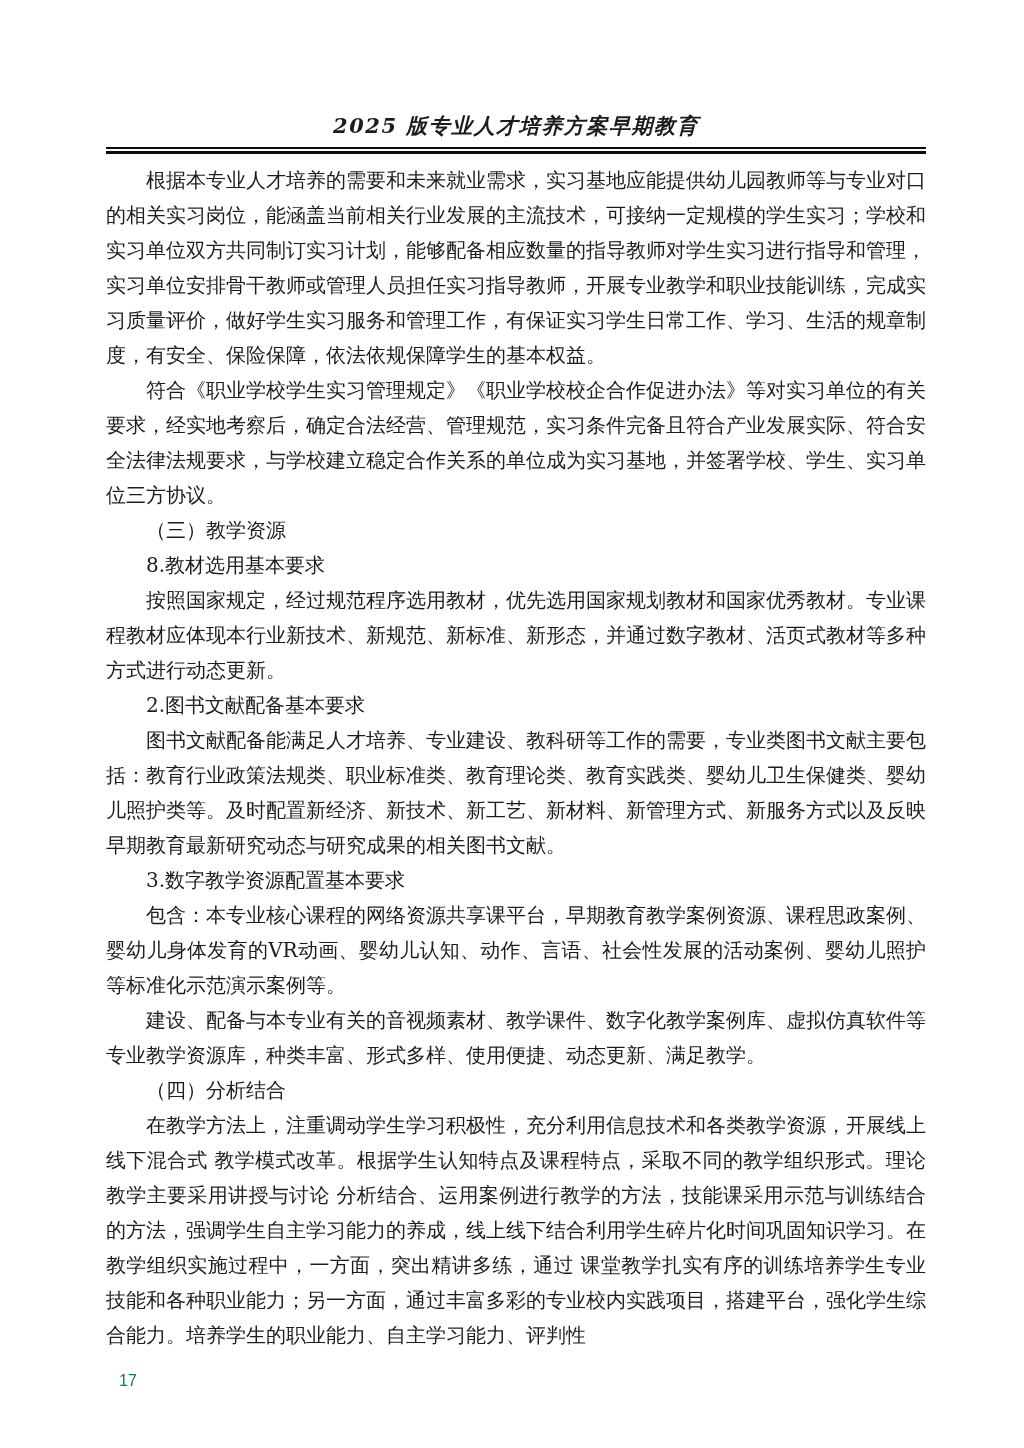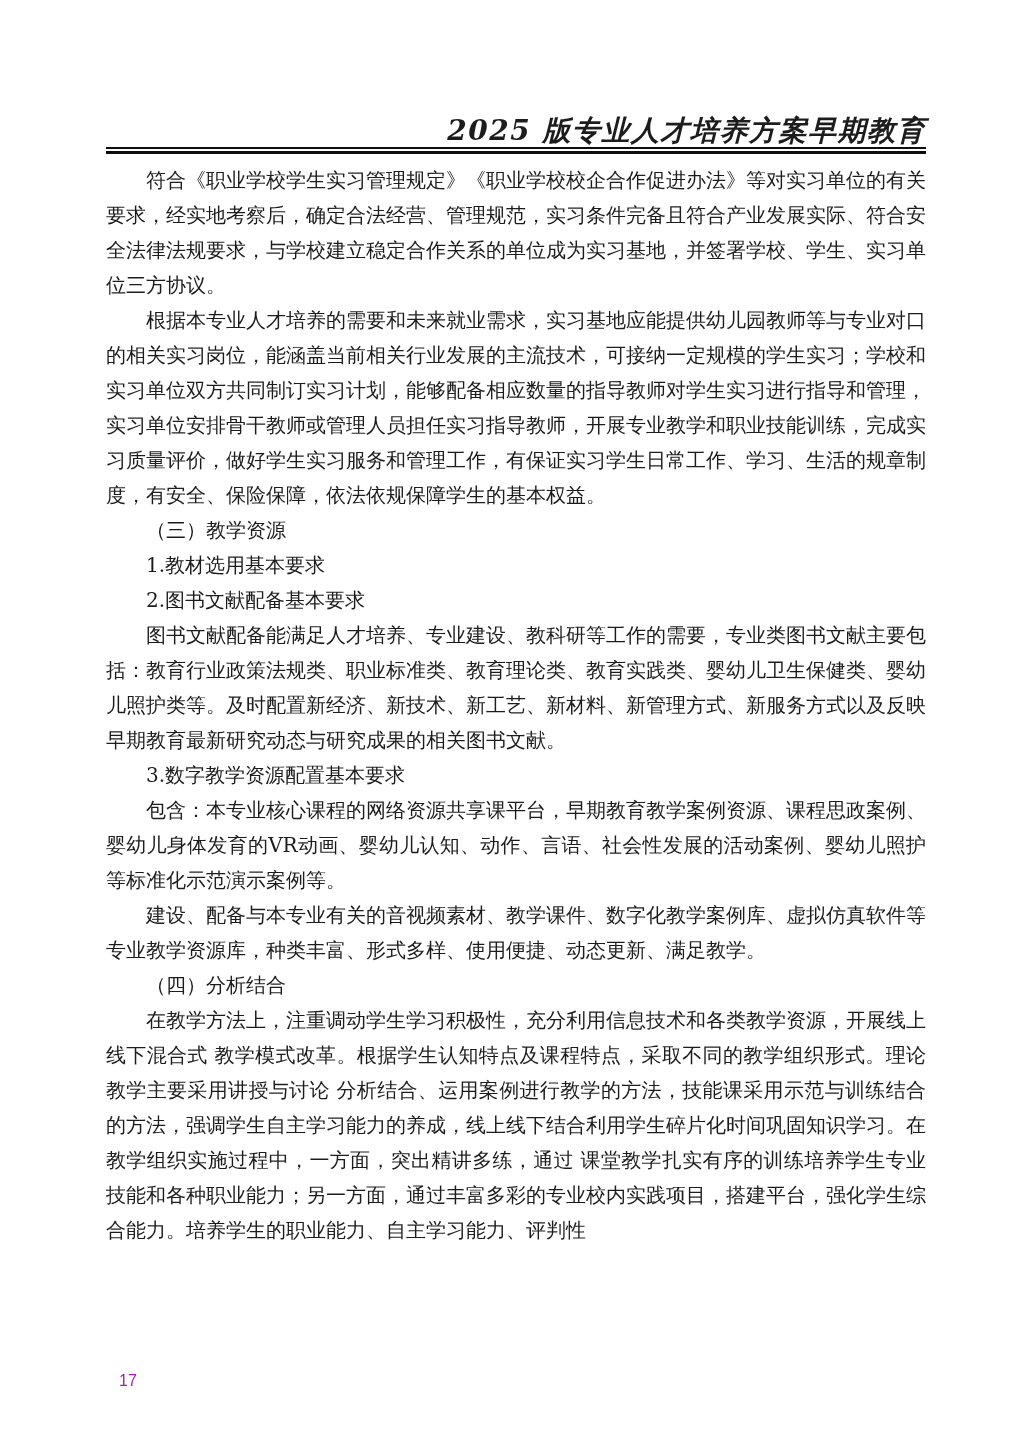--- a/index.html
+++ b/index.html
@@ -9,23 +9,23 @@
     margin:0 auto;
     background:#ffffff;
     color:#1c1c1c;
     font-family:"DejaVu Serif","Liberation Serif",serif;
     overflow:hidden;
   }
   .running-header {
     position:absolute;
     left:106px; right:98px; top:112px;
     display:flex;
-    justify-content:flex-end;
+    justify-content:center;
     align-items:flex-end;
-    font-size:28px;
+    font-size:21px;
     font-weight:bold;
     font-style:italic;
     letter-spacing:1.5px;
     white-space:nowrap;
   }
   .header-rule {
     position:absolute;
     left:106px; right:98px; top:147px;
     height:2px;               
     border-top:2px solid #0d0d0d;
@@ -42,40 +42,41 @@
   .para {
     margin:0;
     padding:0;
     text-indent:2em;
   }
   .page-number {
     position:absolute;
     left:119px; top:1372px;
     font-family:"Liberation Sans","DejaVu Sans",sans-serif;
     font-size:16px;
-    color:#a21caf;
+    color:#0f766e;
   }
 </style>
 </head>
 <body>
 
 <div class="page">
 
   <div class="running-header">
     <span>2025 版专业人才培养方案</span>
     <span>早期教育</span>
   </div>
 
   <div class="header-rule"></div>
 
   <div class="doc-content">
+      <p class="para">根据本专业人才培养的需要和未来就业需求，实习基地应能提供幼儿园教师等与专业对口的相关实习岗位，能涵盖当前相关行业发展的主流技术，可接纳一定规模的学生实习；学校和实习单位双方共同制订实习计划，能够配备相应数量的指导教师对学生实习进行指导和管理，实习单位安排骨干教师或管理人员担任实习指导教师，开展专业教学和职业技能训练，完成实习质量评价，做好学生实习服务和管理工作，有保证实习学生日常工作、学习、生活的规章制度，有安全、保险保障，依法依规保障学生的基本权益。</p>
       <p class="para">符合《职业学校学生实习管理规定》《职业学校校企合作促进办法》等对实习单位的有关要求，经实地考察后，确定合法经营、管理规范，实习条件完备且符合产业发展实际、符合安全法律法规要求，与学校建立稳定合作关系的单位成为实习基地，并签署学校、学生、实习单位三方协议。</p>
-      <p class="para">根据本专业人才培养的需要和未来就业需求，实习基地应能提供幼儿园教师等与专业对口的相关实习岗位，能涵盖当前相关行业发展的主流技术，可接纳一定规模的学生实习；学校和实习单位双方共同制订实习计划，能够配备相应数量的指导教师对学生实习进行指导和管理，实习单位安排骨干教师或管理人员担任实习指导教师，开展专业教学和职业技能训练，完成实习质量评价，做好学生实习服务和管理工作，有保证实习学生日常工作、学习、生活的规章制度，有安全、保险保障，依法依规保障学生的基本权益。</p>
       <p class="para heading">（三）教学资源</p>
-      <p class="para heading">1.教材选用基本要求</p>
+      <p class="para heading">8.教材选用基本要求</p>
+      <p class="para">按照国家规定，经过规范程序选用教材，优先选用国家规划教材和国家优秀教材。专业课程教材应体现本行业新技术、新规范、新标准、新形态，并通过数字教材、活页式教材等多种方式进行动态更新。</p>
       <p class="para heading">2.图书文献配备基本要求</p>
       <p class="para">图书文献配备能满足人才培养、专业建设、教科研等工作的需要，专业类图书文献主要包括：教育行业政策法规类、职业标准类、教育理论类、教育实践类、婴幼儿卫生保健类、婴幼儿照护类等。及时配置新经济、新技术、新工艺、新材料、新管理方式、新服务方式以及反映早期教育最新研究动态与研究成果的相关图书文献。</p>
       <p class="para heading">3.数字教学资源配置基本要求</p>
       <p class="para">包含：本专业核心课程的网络资源共享课平台，早期教育教学案例资源、课程思政案例、婴幼儿身体发育的VR动画、婴幼儿认知、动作、言语、社会性发展的活动案例、婴幼儿照护等标准化示范演示案例等。</p>
       <p class="para">建设、配备与本专业有关的音视频素材、教学课件、数字化教学案例库、虚拟仿真软件等专业教学资源库，种类丰富、形式多样、使用便捷、动态更新、满足教学。</p>
       <p class="para heading">（四）分析结合</p>
       <p class="para">在教学方法上，注重调动学生学习积极性，充分利用信息技术和各类教学资源，开展线上线下混合式 教学模式改革。根据学生认知特点及课程特点，采取不同的教学组织形式。理论教学主要采用讲授与讨论 分析结合、运用案例进行教学的方法，技能课采用示范与训练结合的方法，强调学生自主学习能力的养成，线上线下结合利用学生碎片化时间巩固知识学习。在教学组织实施过程中，一方面，突出精讲多练，通过 课堂教学扎实有序的训练培养学生专业技能和各种职业能力；另一方面，通过丰富多彩的专业校内实践项目，搭建平台，强化学生综合能力。培养学生的职业能力、自主学习能力、评判性</p>
     </div>
 
   <div class="page-number">17</div>

